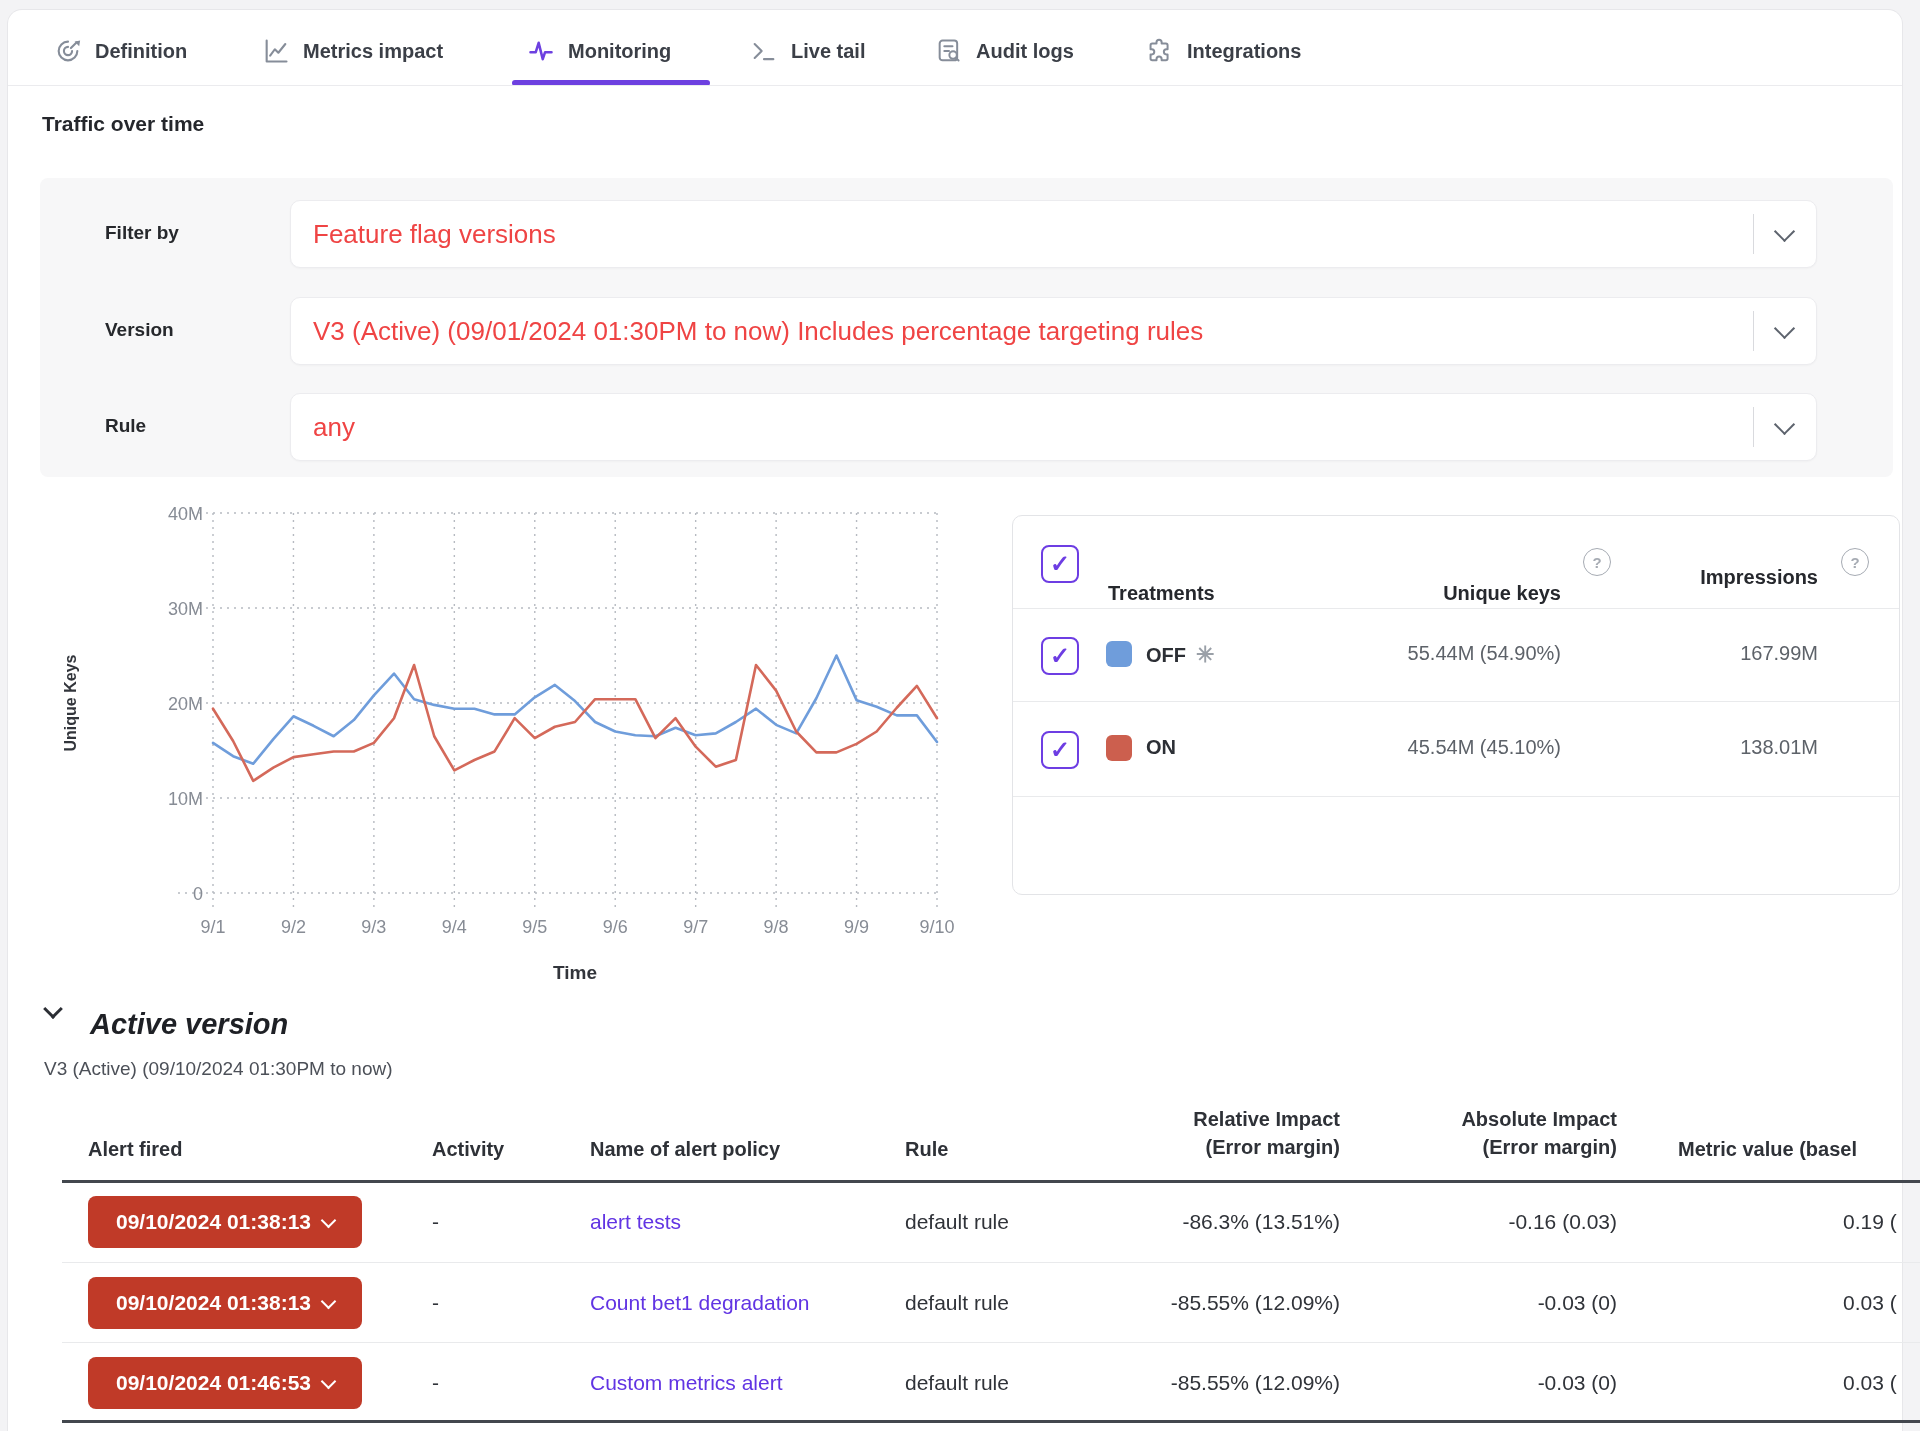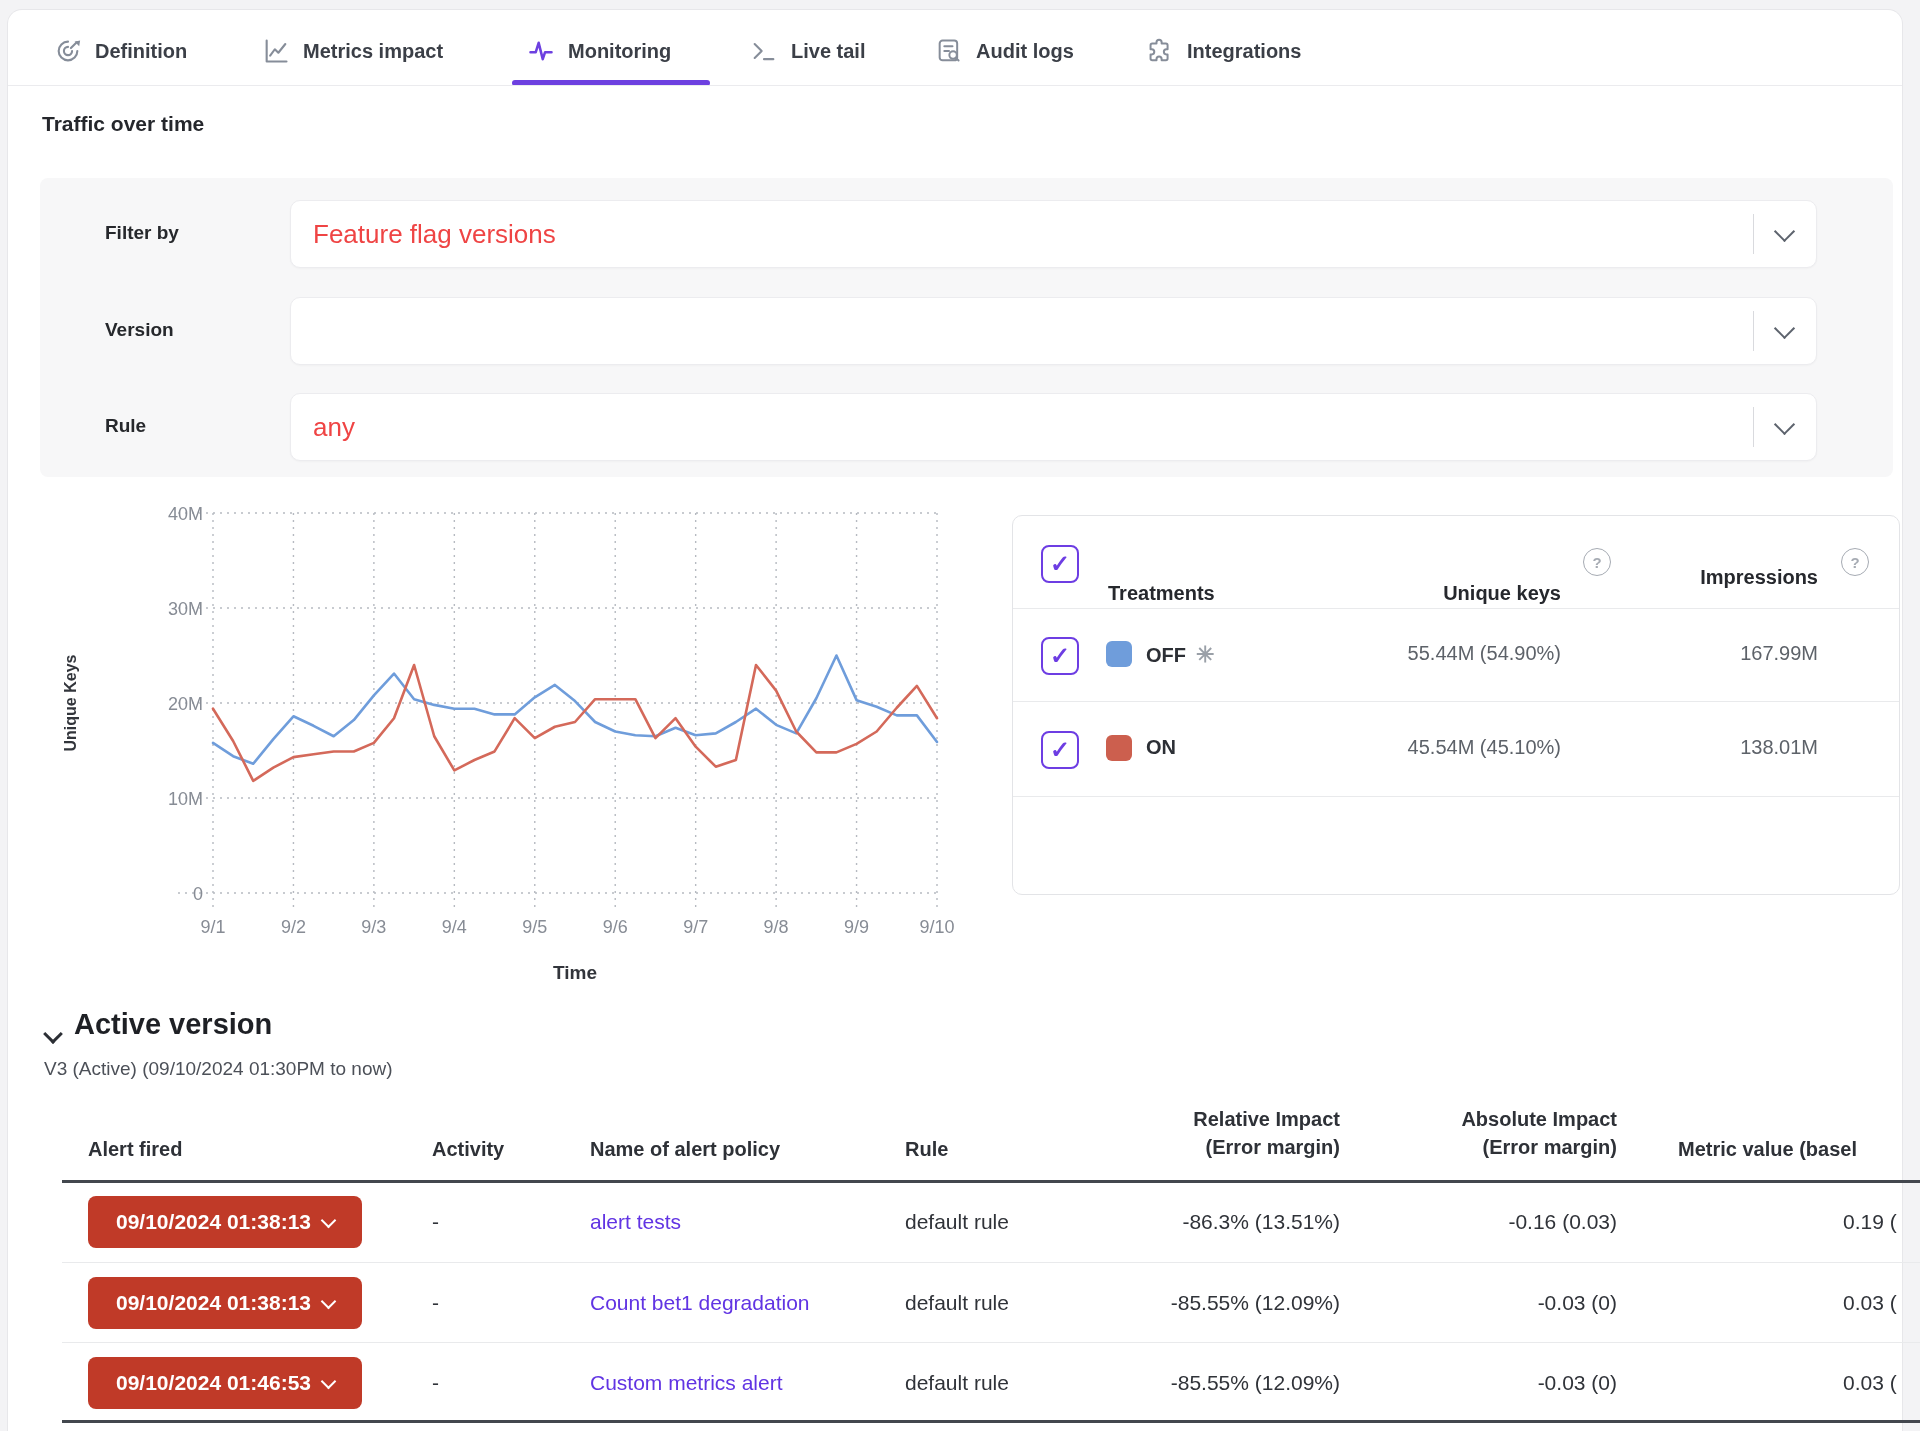--- a/index.html
+++ b/index.html
@@ -132,20 +132,21 @@
       <span class="flabel">Filter by</span>
       <div class="fselect">
         <span class="val">Feature flag versions</span>
         <span class="sep"></span>
         <span class="chev"></span>
       </div>
     </div>
     <div class="frow" style="top:119px;">
       <span class="flabel">Version</span>
       <div class="fselect">
+        <span class="val">V3 (Active) (09/01/2024 01:30PM to now) Includes percentage targeting rules</span>
         <span class="sep"></span>
         <span class="chev"></span>
       </div>
     </div>
     <div class="frow" style="top:215px;">
       <span class="flabel">Rule</span>
       <div class="fselect">
         <span class="val">any</span>
         <span class="sep"></span>
         <span class="chev"></span>
@@ -221,21 +222,21 @@
         </span>
       <span class="swatch" style="left: 93px; top: 34px; background: rgb(204, 95, 78);"></span>
       <span class="tname" style="left:133px;top:35px;">ON</span>
       <span class="tval" style="left:330px;top:35px;width:218px;">45.54M (45.10%)</span>
       <span class="tval" style="left:600px;top:35px;width:205px;">138.01M</span>
     </div>
     <div class="tdiv" style="top:280px;"></div>
 
   </div>
 
-  <div class="abs" style="left:46px;top:1008px;display:flex;align-items:flex-end;gap:14px;cursor:pointer;">
+  <div class="abs" style="left:46px;top:1008px;display:flex;align-items:flex-start;gap:30px;cursor:pointer;font-style:italic;">
     <span class="chev-dark" style="margin-top:-6px;"></span>
     <span style="font-size:29px;font-weight:700;color:#1e2025;">Active version</span>
   </div>
   <div class="abs" style="left:44px;top:1058px;font-size:19px;color:#4c5058;">V3 (Active) (09/10/2024 01:30PM to now)</div>
 
   <span class="ahdr" style="left:88px;top:1138px;">Alert fired</span>
   <span class="ahdr" style="left:432px;top:1138px;">Activity</span>
   <span class="ahdr" style="left:590px;top:1138px;">Name of alert policy</span>
   <span class="ahdr" style="left:905px;top:1138px;">Rule</span>
   <div class="ahdr r2" style="left:1040px;top:1105px;width:300px;">

